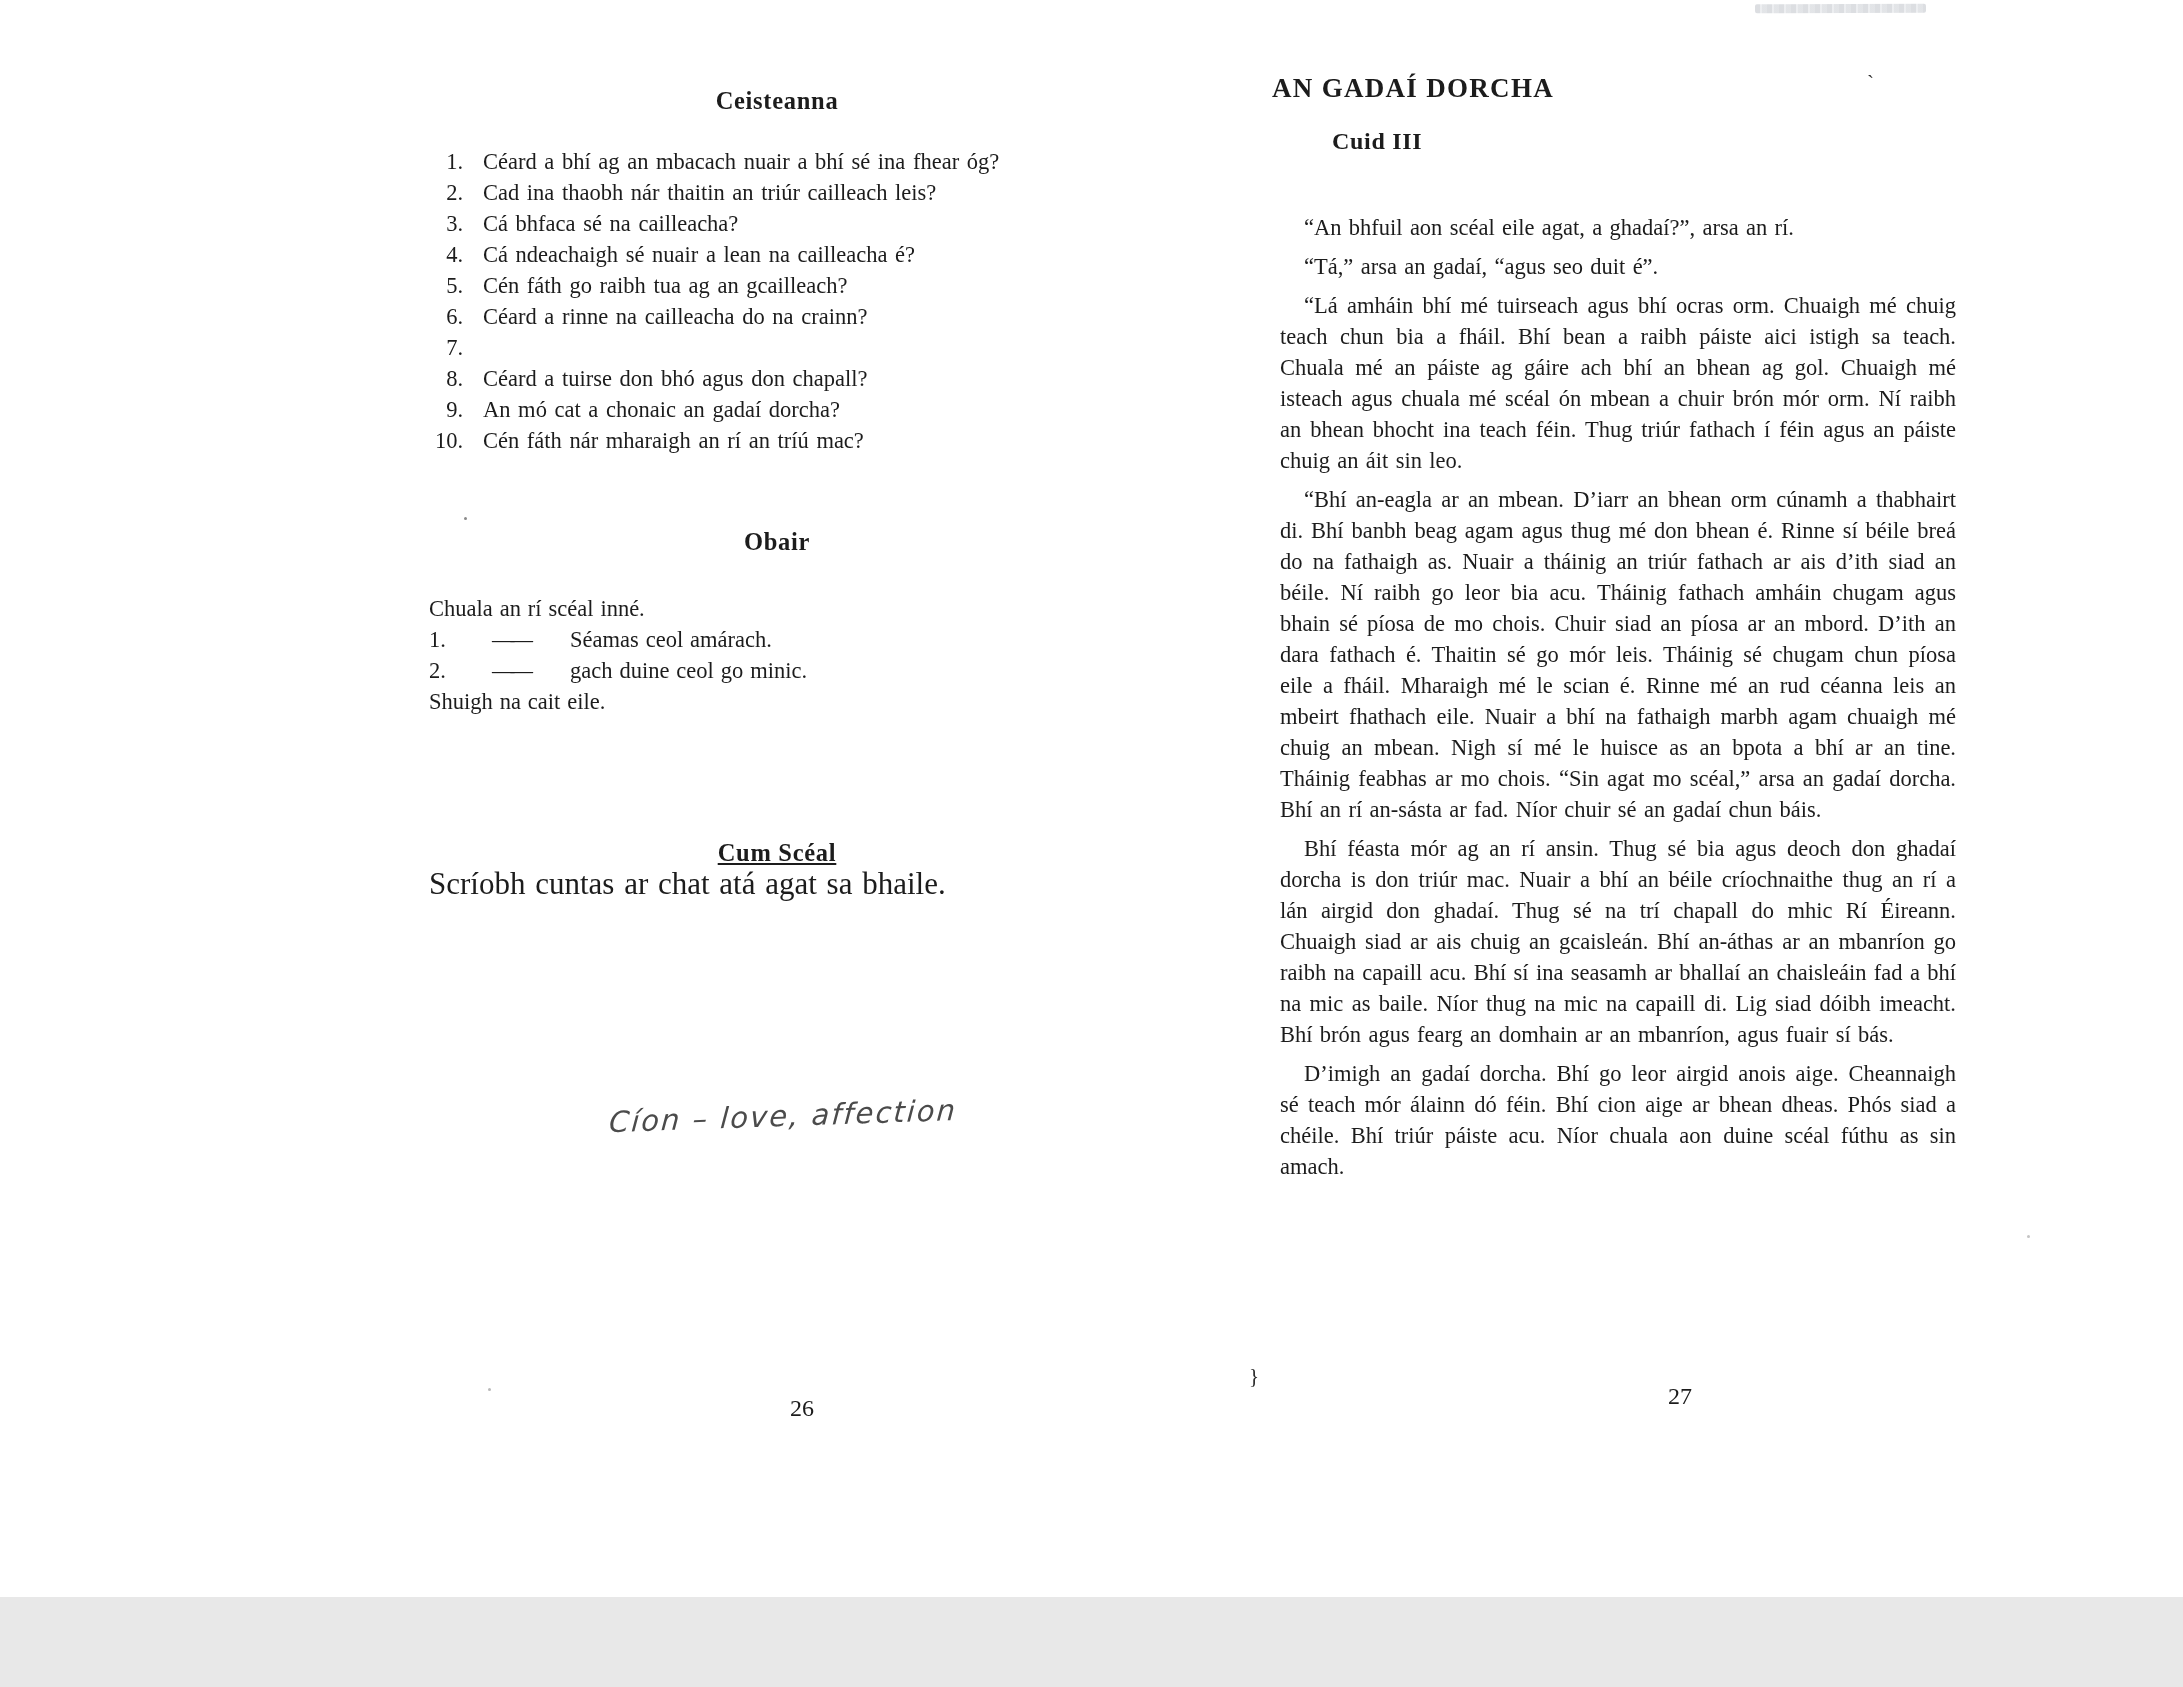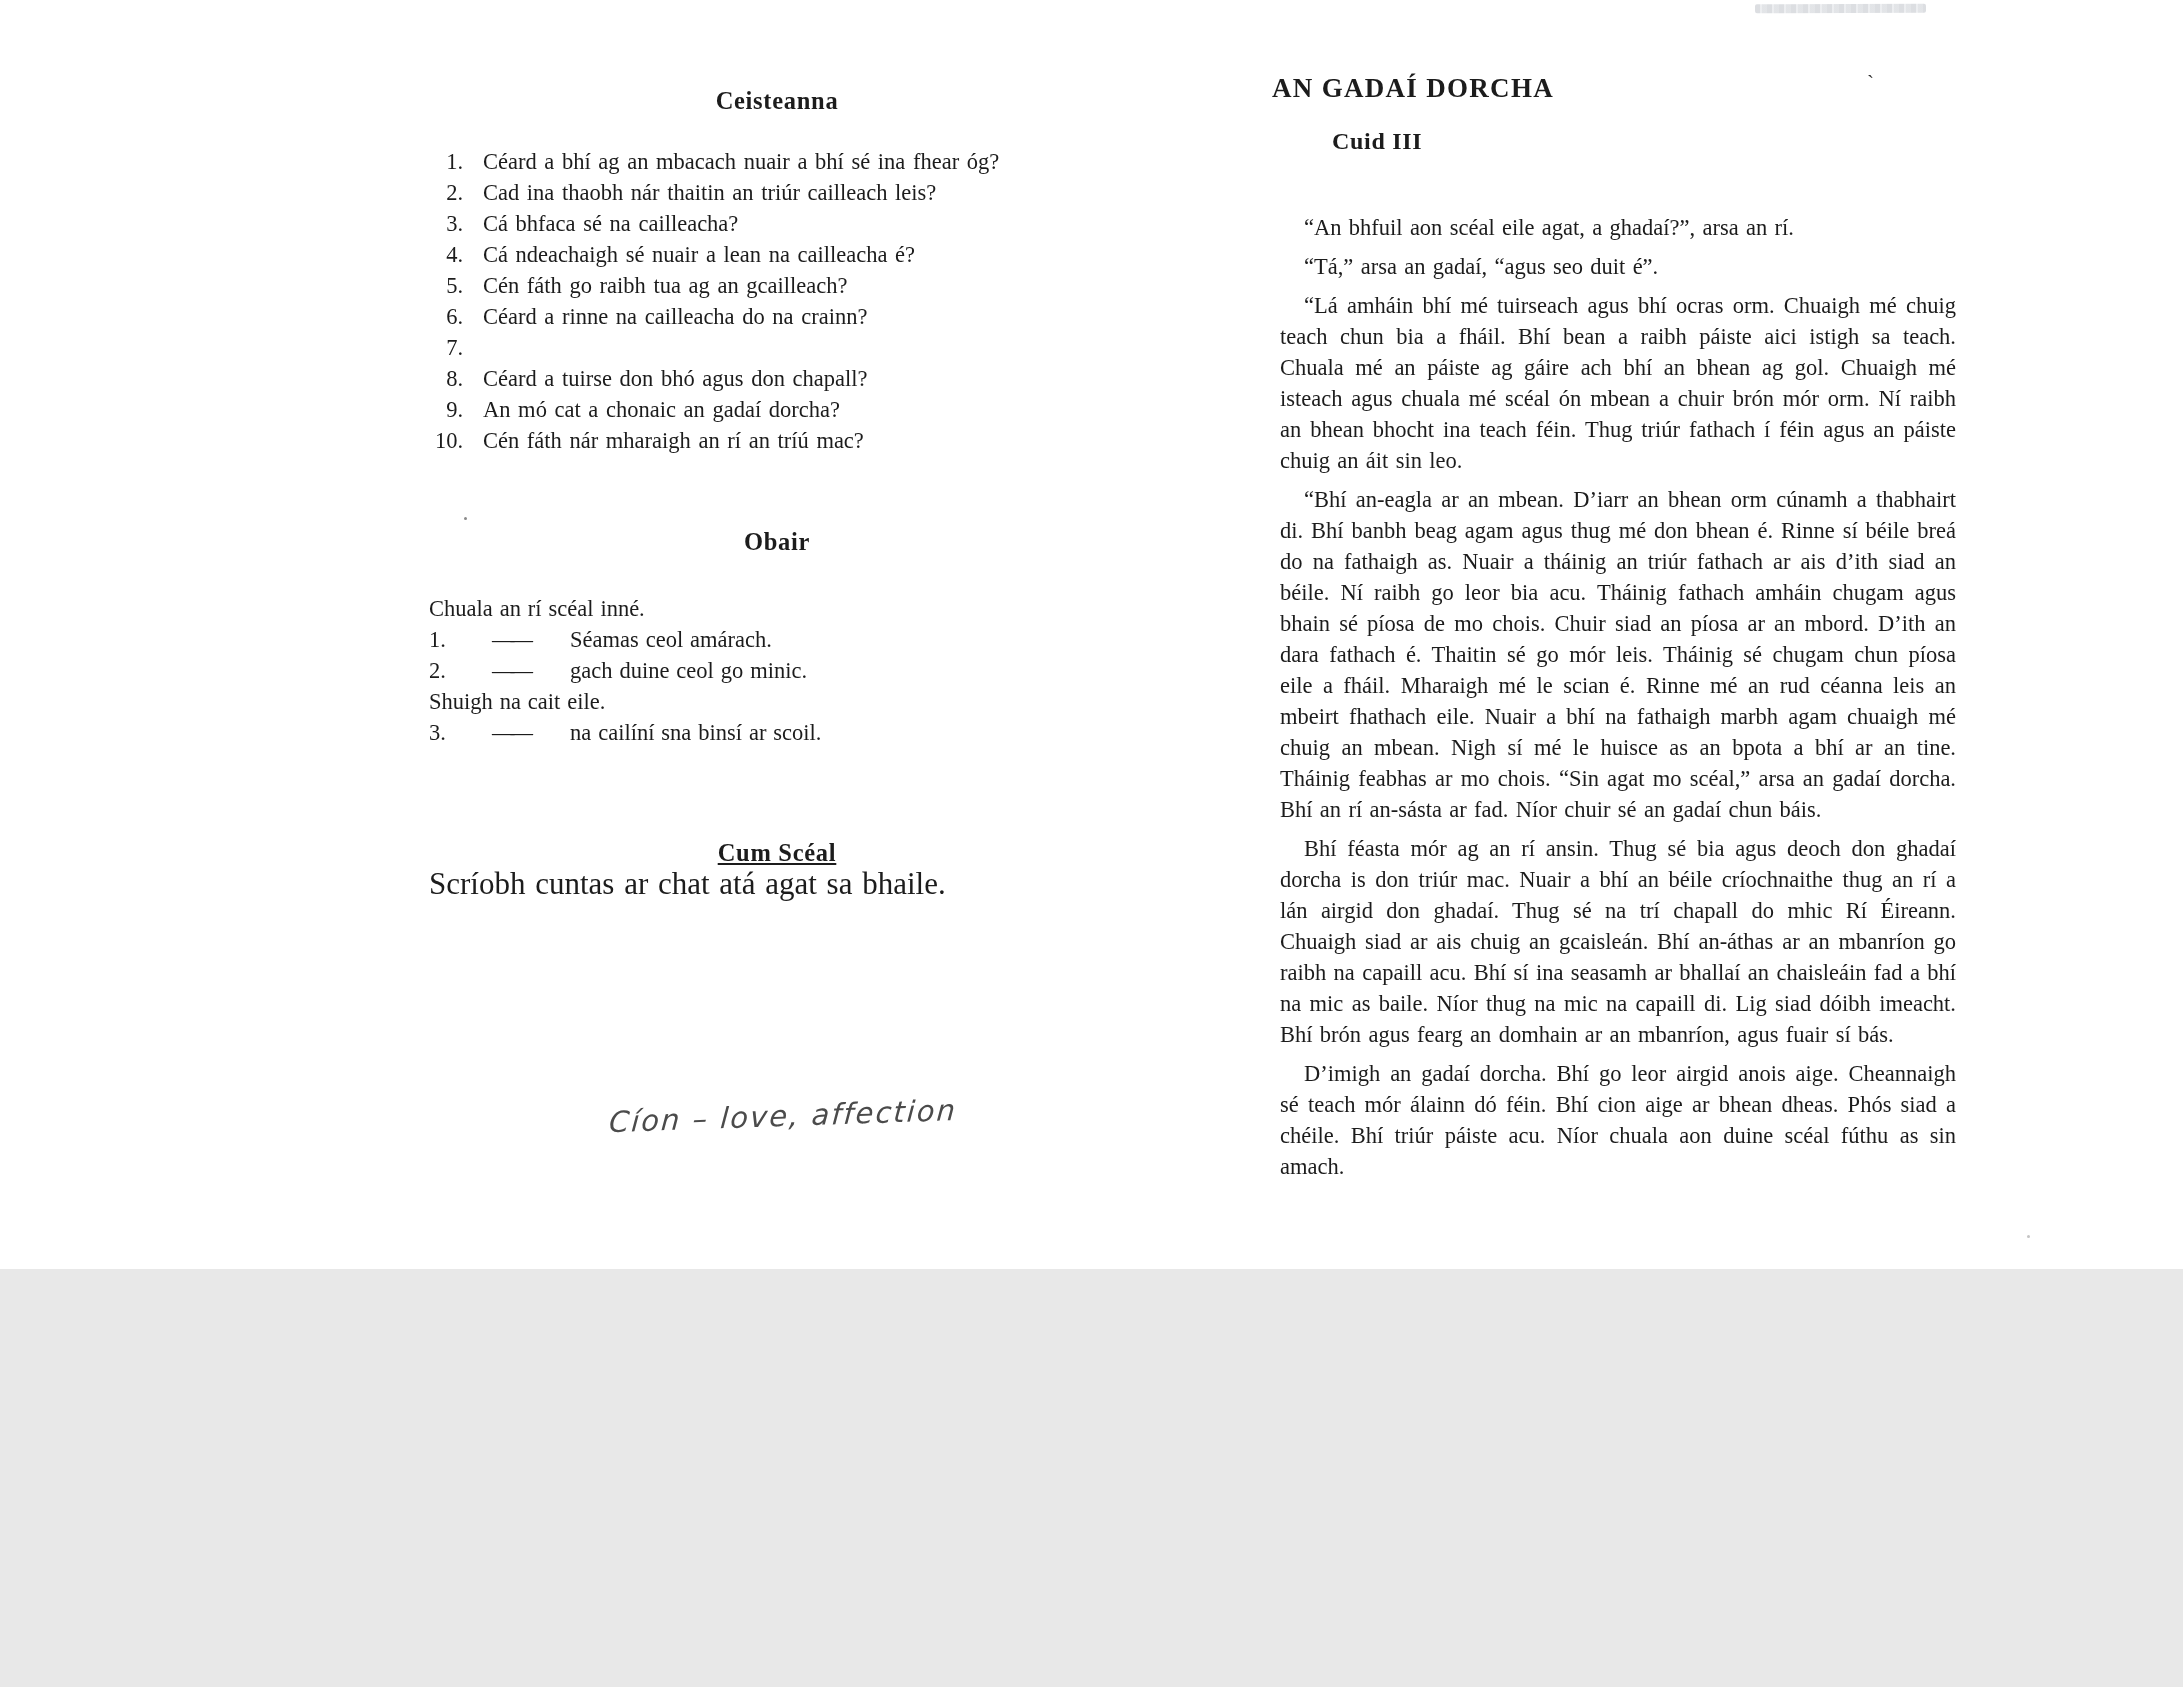--- a/index.html
+++ b/index.html
@@ -1,18 +1,18 @@
 <!DOCTYPE html>
 <html style="font-size:10.6px"><head>
 <meta charset="utf-8">
 <style>
   html,body{margin:0;padding:0;background:#e8e8e8;}
   #scan{
     position:relative;
-    width:2183px;height:1269px;
+    width:2183px;height:1597px;
     background:#ffffff;
     font-family:"Liberation Serif", serif;
     color:#1c1c1c;
     overflow:hidden;
   }
   .abs{position:absolute;}
 
   
   .heading{
     font-weight:bold;font-size:24.5px;letter-spacing:0.7px;
@@ -115,23 +115,20 @@
       </div>
       <div class="ob-row">
         <span class="ob-num">1.</span><span class="ob-dash">——</span><span>Séamas ceol amárach.</span>
       </div>
       <div class="ob-row">
         <span class="ob-num">2.</span><span class="ob-dash">——</span><span>gach duine ceol go minic.</span>
       </div>
       <div class="ob-row">
         <span>Shuigh na cait eile.</span>
       </div>
-      <div class="ob-row">
-        <span class="ob-num">3.</span><span class="ob-dash">——</span><span>na cailíní sna binsí ar scoil.</span>
-      </div>
     </div>
 
     <div class="abs heading" style="top:839px;text-decoration:underline;">Cum Scéal</div>
 
     <div class="abs" id="cum-line">Scríobh cuntas ar chat atá agat sa bhaile.</div>
 
     <div class="abs" id="handwritten">Cíon  –  love, affection</div>
 
     <div class="abs pagenum" style="left:742px;top:1395px;">26</div>
   </div>

